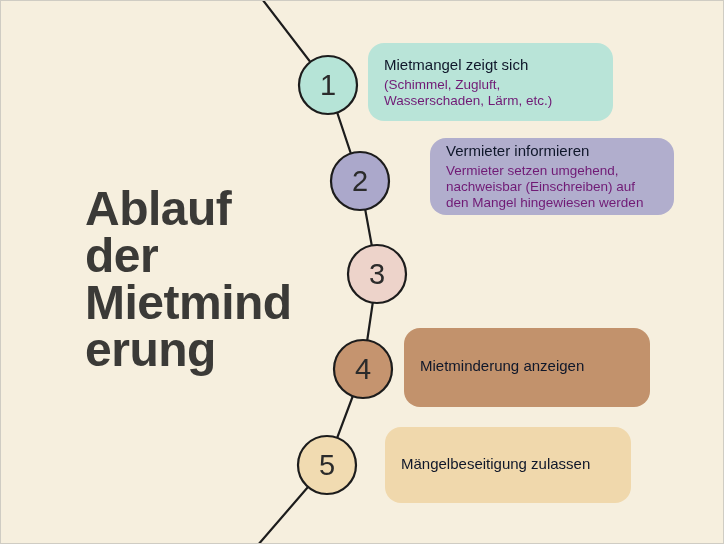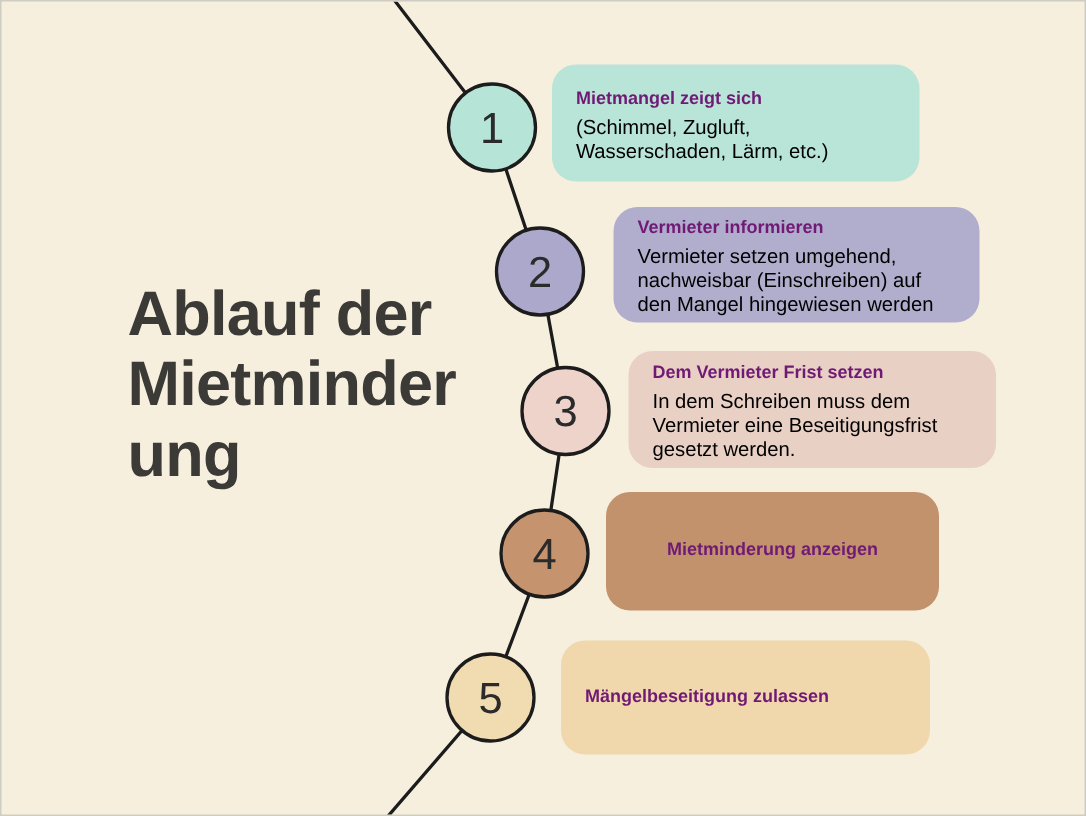--- a/index.html
+++ b/index.html
@@ -19,21 +19,21 @@
     box-sizing: border-box;
     border: 1px solid #cfccc3;
     background: #f6efde;
     overflow: hidden;
   }
   .page-title {
     position: absolute;
     left: 84px;
     top: 184px;
     width: 220px;
-    font-size: 42px;
+    font-size: 48px;
     line-height: 47px;
     font-weight: bold;
     color: #3b3a37;
     letter-spacing: -0.5px;
     overflow-wrap: break-word;
     word-break: break-word;
   }
   .timeline-svg {
     position: absolute;
     left: 0;
@@ -49,36 +49,36 @@
   .step-card {
     position: absolute;
     box-sizing: border-box;
     border-radius: 16px;
     padding: 6px 16px;
     display: flex;
     flex-direction: column;
     justify-content: center;
   }
   .step-card .step-title {
-    font-size: 12px;
-    font-weight: bold;
-    color: #701a75;
+    font-size: 15px;
+    font-weight: normal;
+    color: #0f172a;
     line-height: 18px;
     margin-bottom: 3px;
   }
   .step-card .step-body {
     font-size: 13.5px;
-    color: #000000;
+    color: #701a75;
     line-height: 16px;
   }
   .card-0 { left: 367px; top: 42px;  width: 245px; height: 78px; }
-  .card-1 { left: 408px; top: 137px; width: 244px; height: 77px; }
+  .card-1 { left: 429px; top: 137px; width: 244px; height: 77px; }
   .card-2 { left: 418px; top: 233px; width: 245px; height: 78px; }
-  .card-3 { left: 403px; top: 327px; width: 222px; height: 79px; text-align: center; }
-  .card-4 { left: 373px; top: 426px; width: 246px; height: 76px; }
+  .card-3 { left: 403px; top: 327px; width: 246px; height: 79px; }
+  .card-4 { left: 384px; top: 426px; width: 246px; height: 76px; }
 </style>
 </head>
 <body>
 
 <div class="canvas" style="background: rgb(246, 239, 222); border-color: rgb(207, 204, 195);">
 
   <div class="page-title" style="color: rgb(59, 58, 55);">Ablauf der Mietminderung</div>
 
   <svg class="timeline-svg" viewBox="0 0 724 544" width="724" height="544">
     <path d="M 258 -6 L 327 84 L 359 180 L 376 273 L 362 368 L 326 464 L 250 552" fill="none" stroke="#1c1c1c" stroke-width="2.2"></path>
@@ -102,24 +102,20 @@
   <div class="step-card card-0" style="background: rgb(185, 228, 216);">
     <div class="step-title">Mietmangel zeigt sich</div>
     <div class="step-body">(Schimmel, Zugluft, Wasserschaden, Lärm, etc.)</div>
   </div>
 
   <div class="step-card card-1" style="background: rgb(177, 174, 205);">
     <div class="step-title">Vermieter informieren</div>
     <div class="step-body">Vermieter setzen umgehend, nachweisbar (Einschreiben) auf den Mangel hingewiesen werden</div>
   </div>
 
-  <div class="step-card card-2" style="background: rgb(233, 208, 197);">
-    <div class="step-title">Dem Vermieter Frist setzen</div>
-    <div class="step-body">In dem Schreiben muss dem Vermieter eine Beseitigungsfrist gesetzt werden.</div>
-  </div>
 
   <div class="step-card card-3" style="background: rgb(194, 146, 108);">
     <div class="step-title">Mietminderung anzeigen</div>
   </div>
 
   <div class="step-card card-4" style="background: rgb(240, 216, 172);">
     <div class="step-title">Mängelbeseitigung zulassen</div>
   </div>
 
 </div>

